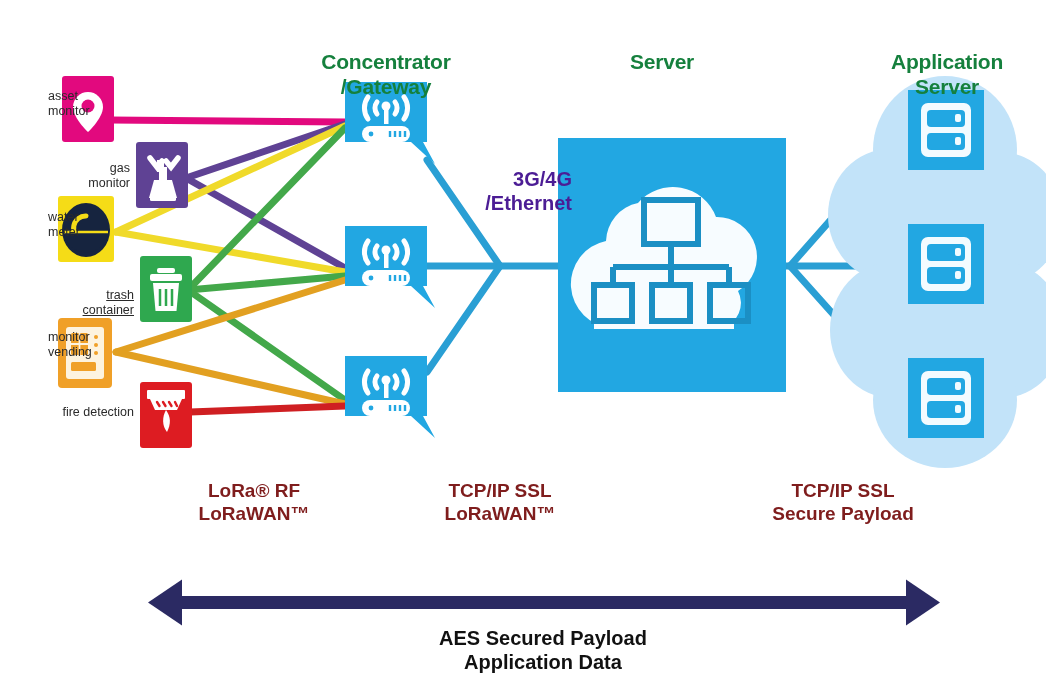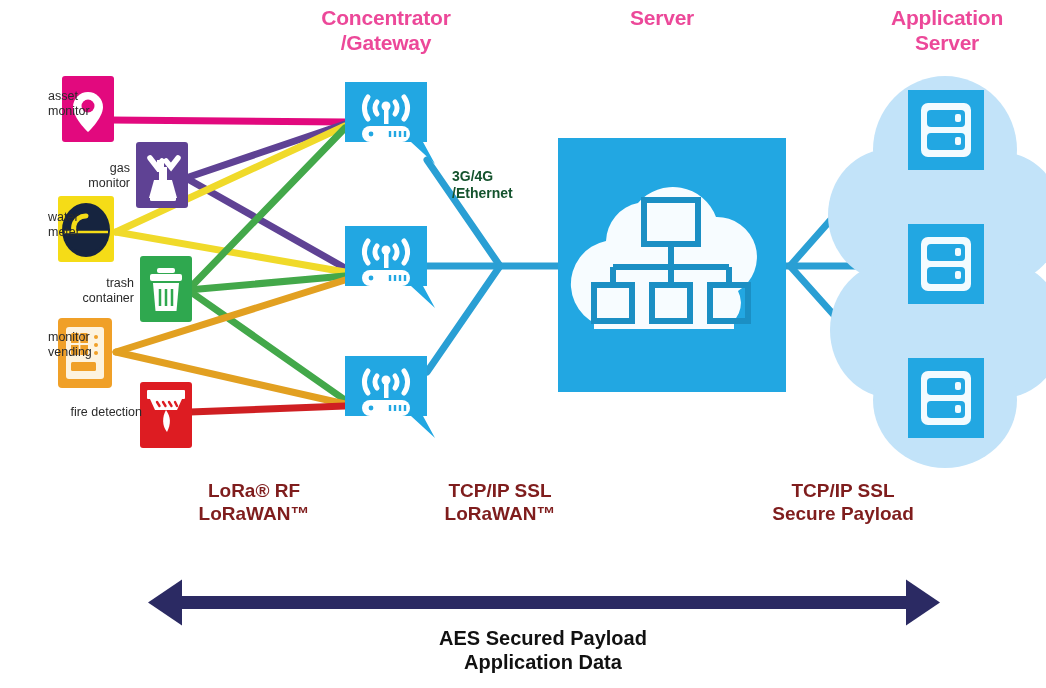--- a/index.html
+++ b/index.html
@@ -22,24 +22,25 @@
     width: 1046px;
     height: 688px;
   }
   #wires { z-index: 1; }
   #icons { z-index: 2; }
   .hdr {
     position: absolute;
     z-index: 4;
     text-align: center;
     font-weight: bold;
-    color: #ec4899;
+    color: #15803d;
     font-size: 21px;
     line-height: 1.18;
     letter-spacing: -0.2px;
+    margin-top: 44px;
   }
   .devlabel {
     position: absolute;
     z-index: 4;
     color: #2a2a2a;
     font-size: 12.5px;
     line-height: 1.16;
     text-align: right;
     font-weight: normal;
     padding-left: 48px;
@@ -49,23 +50,23 @@
     z-index: 4;
     text-align: center;
     font-weight: bold;
     color: #7f1d1d;
     font-size: 19px;
     line-height: 1.2;
   }
   .bluetxt {
     position: absolute;
     z-index: 4;
-    text-align: left;
-    color: #14532d;
-    font-size: 14px;
+    text-align: right;
+    color: #4c1d95;
+    font-size: 20px;
     font-weight: bold;
     line-height: 1.18;
   }
   .aeslabel {
     position: absolute;
     z-index: 4;
     text-align: center;
     font-weight: bold;
     color: #111111;
     font-size: 20px;
@@ -305,30 +306,30 @@
 
   <div class="devlabel" style="left:18px; top:161px; width:112px;">
     <div>gas monitor</div>
   </div>
 
   <div class="devlabel" style="left:0px; top:210px; width:52px;">
     <div>water</div>
     <div>meter</div>
   </div>
 
-  <div class="devlabel" style="left:8px; top:276px; width:126px;">
+  <div class="devlabel" style="left:8px; top:288px; width:126px;text-decoration:underline;">
     <div>trash container</div>
   </div>
 
   <div class="devlabel" style="left:0px; top:330px; width:53px;">
     <div>monitor</div>
     <div>vending</div>
   </div>
 
-  <div class="devlabel" style="left:18px; top:405px; width:124px;">
+  <div class="devlabel" style="left:10px; top:405px; width:124px;">
     <div>fire detection</div>
   </div>
 
   <div class="bluetxt" style="left:452px; top:168px; width:120px;">
     <div>3G/4G</div>
     <div>/Ethernet</div>
   </div>
 
   <div class="protolabel" style="left:150px; top:480px; width:208px;">
     <div>LoRa® RF</div>

